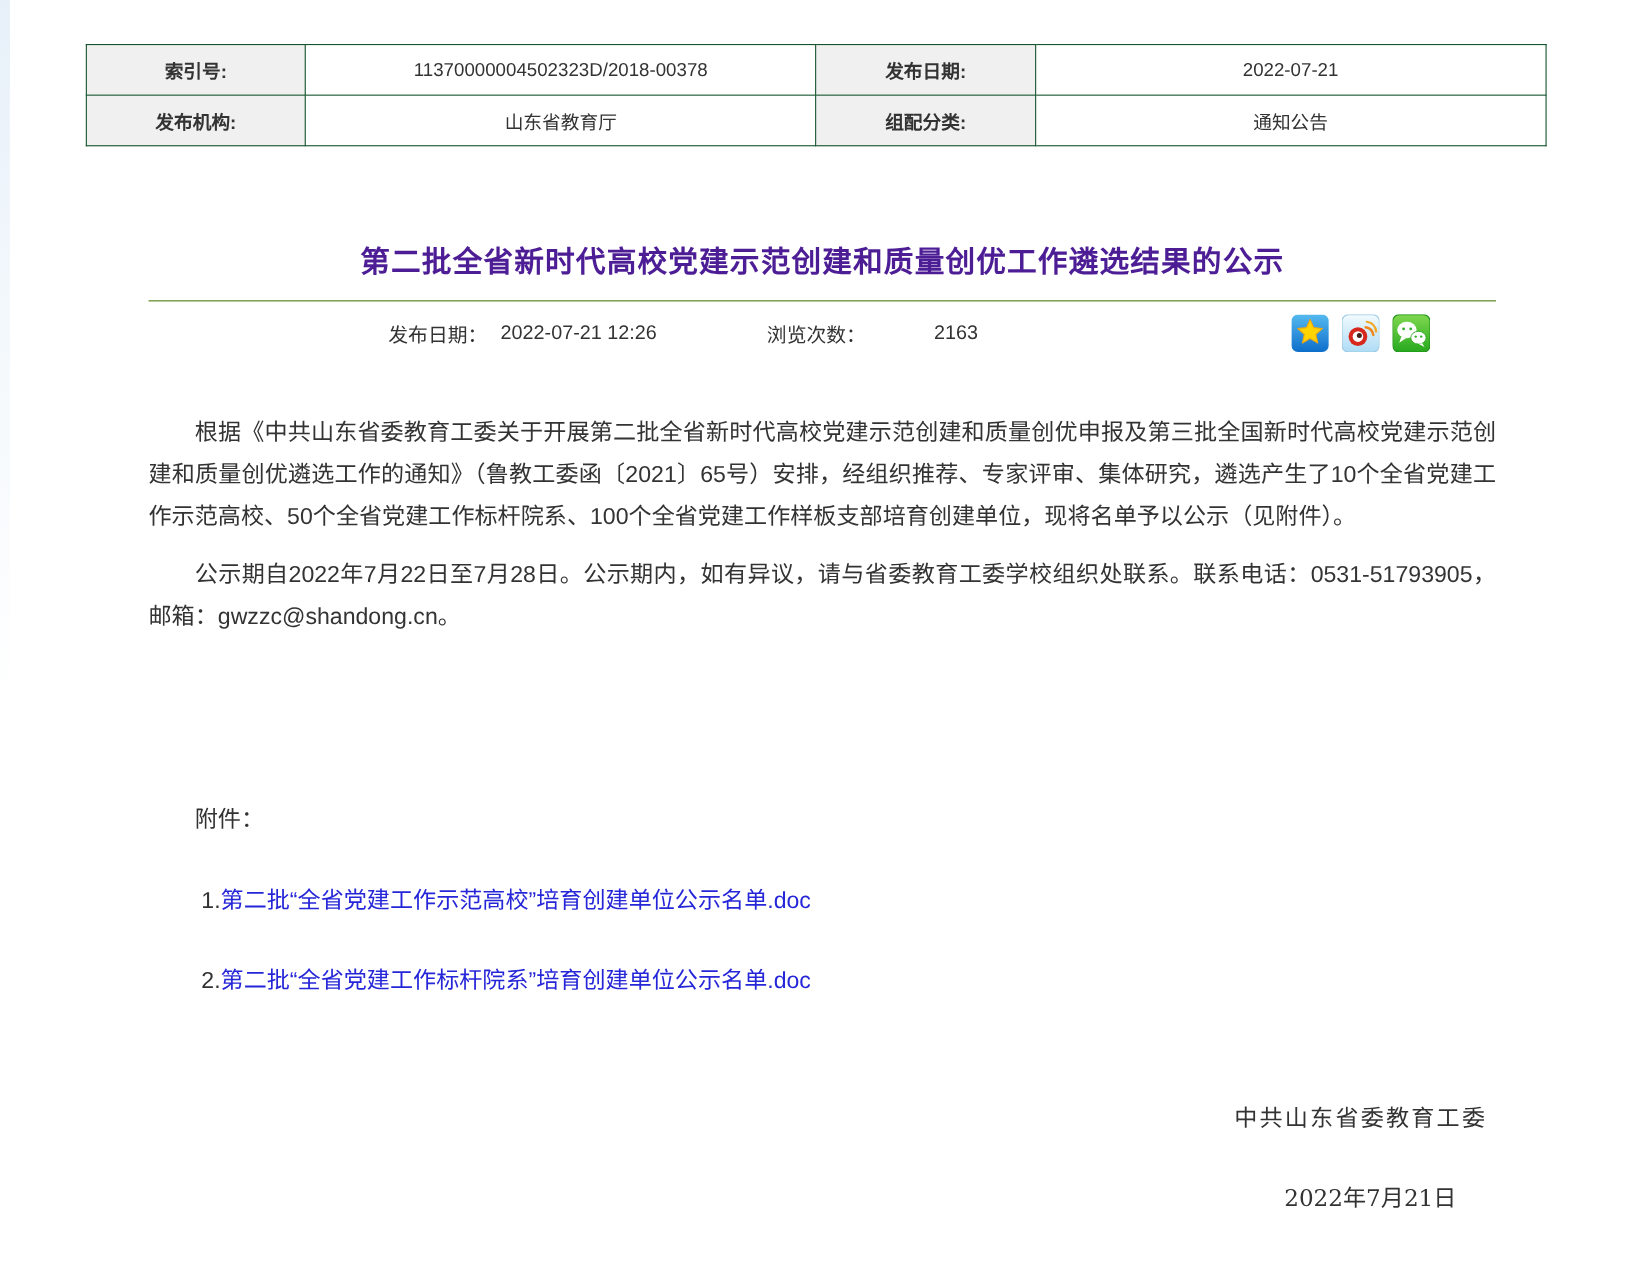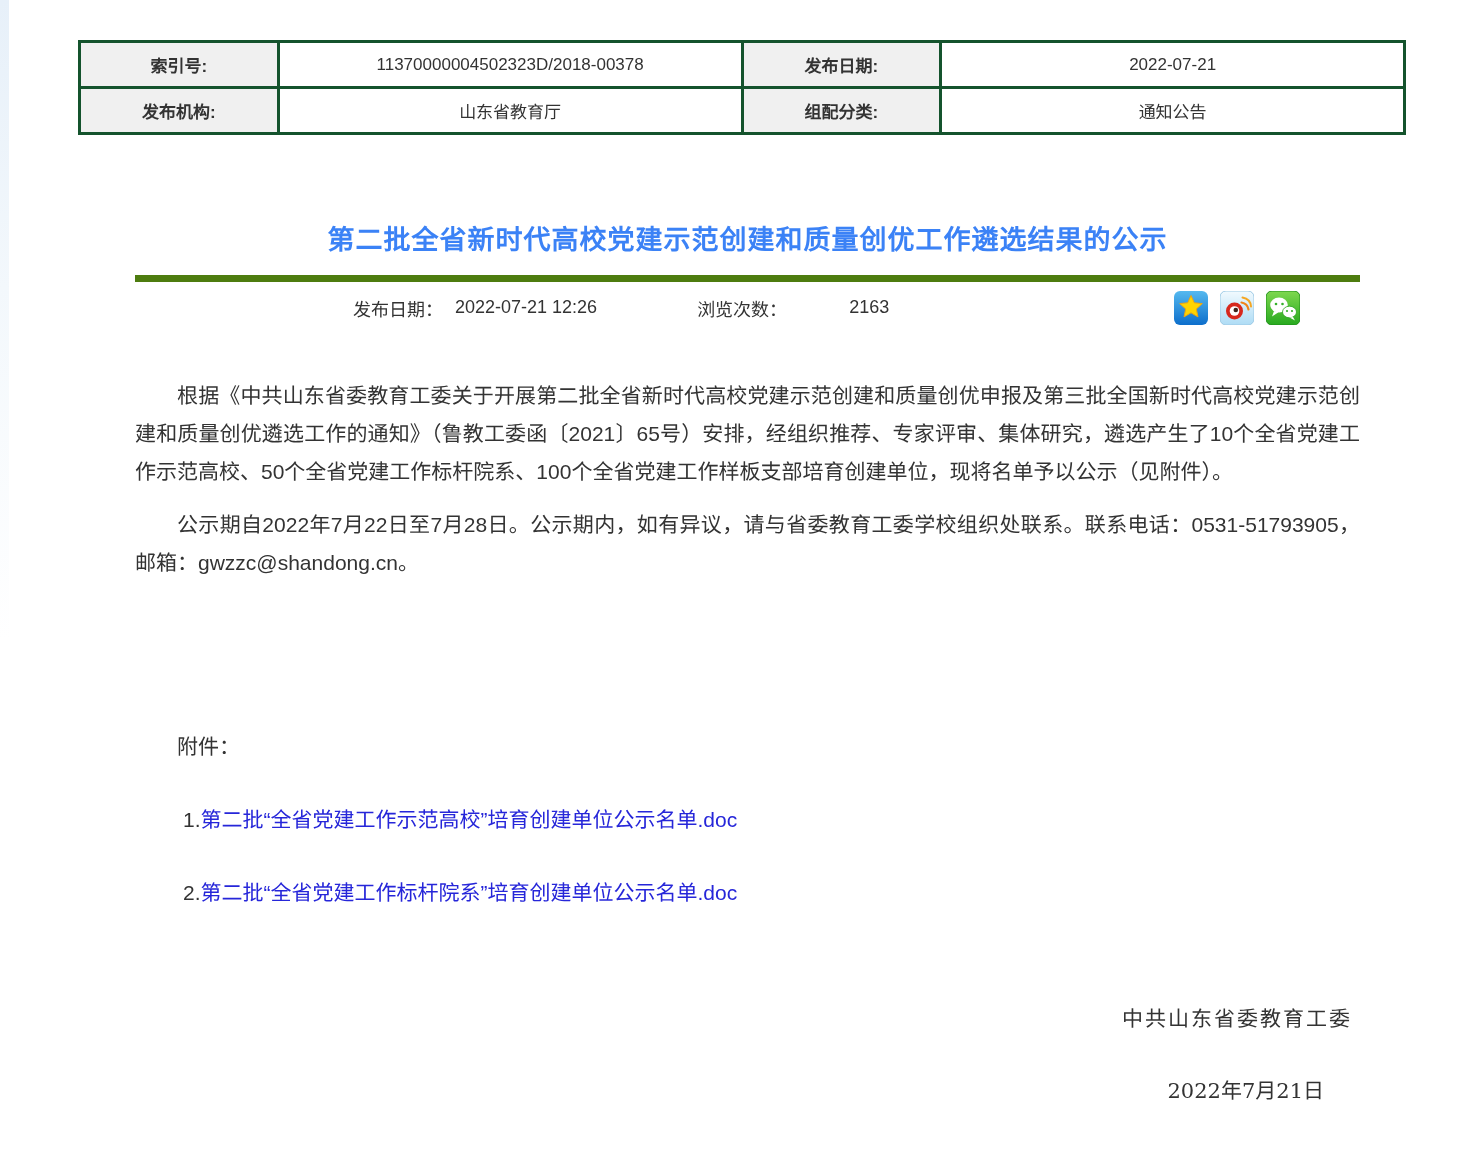--- a/index.html
+++ b/index.html
@@ -22,21 +22,21 @@
   }
 
   
   .info-table {
     margin: 40px 0 0 78px;
     width: 1328px;
     border-collapse: collapse;
     table-layout: fixed;
   }
   .info-table td {
-    border: 3px solid #14532d;
+    border: 1px solid #14532d;
     height: 46px;
     text-align: center;
     vertical-align: middle;
     font-size: 17px;
     color: #333333;
   }
   .info-table td.lbl {
     width: 15%;
     background: #f0f0f0;
     font-weight: bold;
@@ -47,26 +47,26 @@
   .article {
     margin: 0 124px 0 135px;
     width: 1225px;
   }
   .article-title {
     margin-top: 88px;
     text-align: center;
     font-size: 27px;
     font-weight: bold;
     line-height: 34px;
-    color: #3b82f6;
+    color: #4c1d95;
     letter-spacing: 1px;
   }
   .meta-row {
     margin-top: 18px;
-    border-top: 7px solid #4d7c0f;
+    border-top: 1px solid #4d7c0f;
     height: 58px;
     display: flex;
     align-items: center;
     font-size: 18px;
     color: #333333;
   }
   .meta-date-label  { margin-left: 218px; }
   .meta-date-value  { margin-left: 12px; }
   .meta-views-label { margin-left: 100px; }
   .meta-views-value { margin-left: 62px; }

